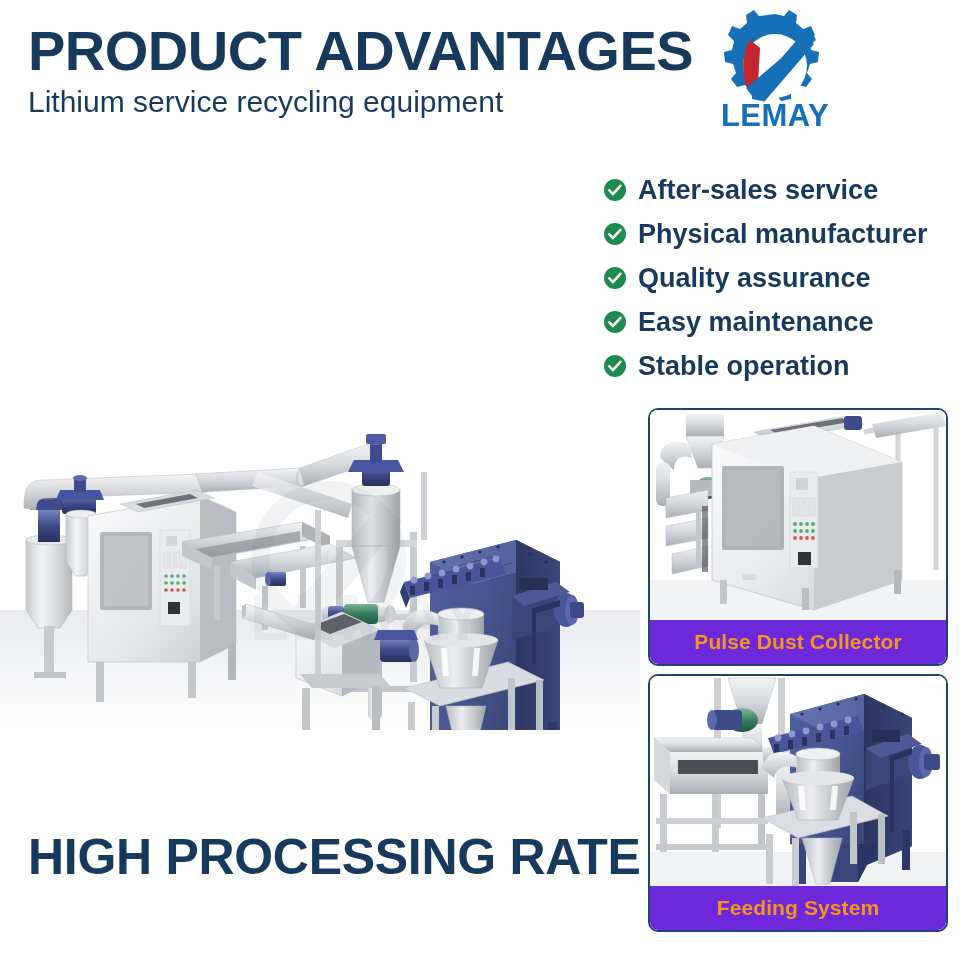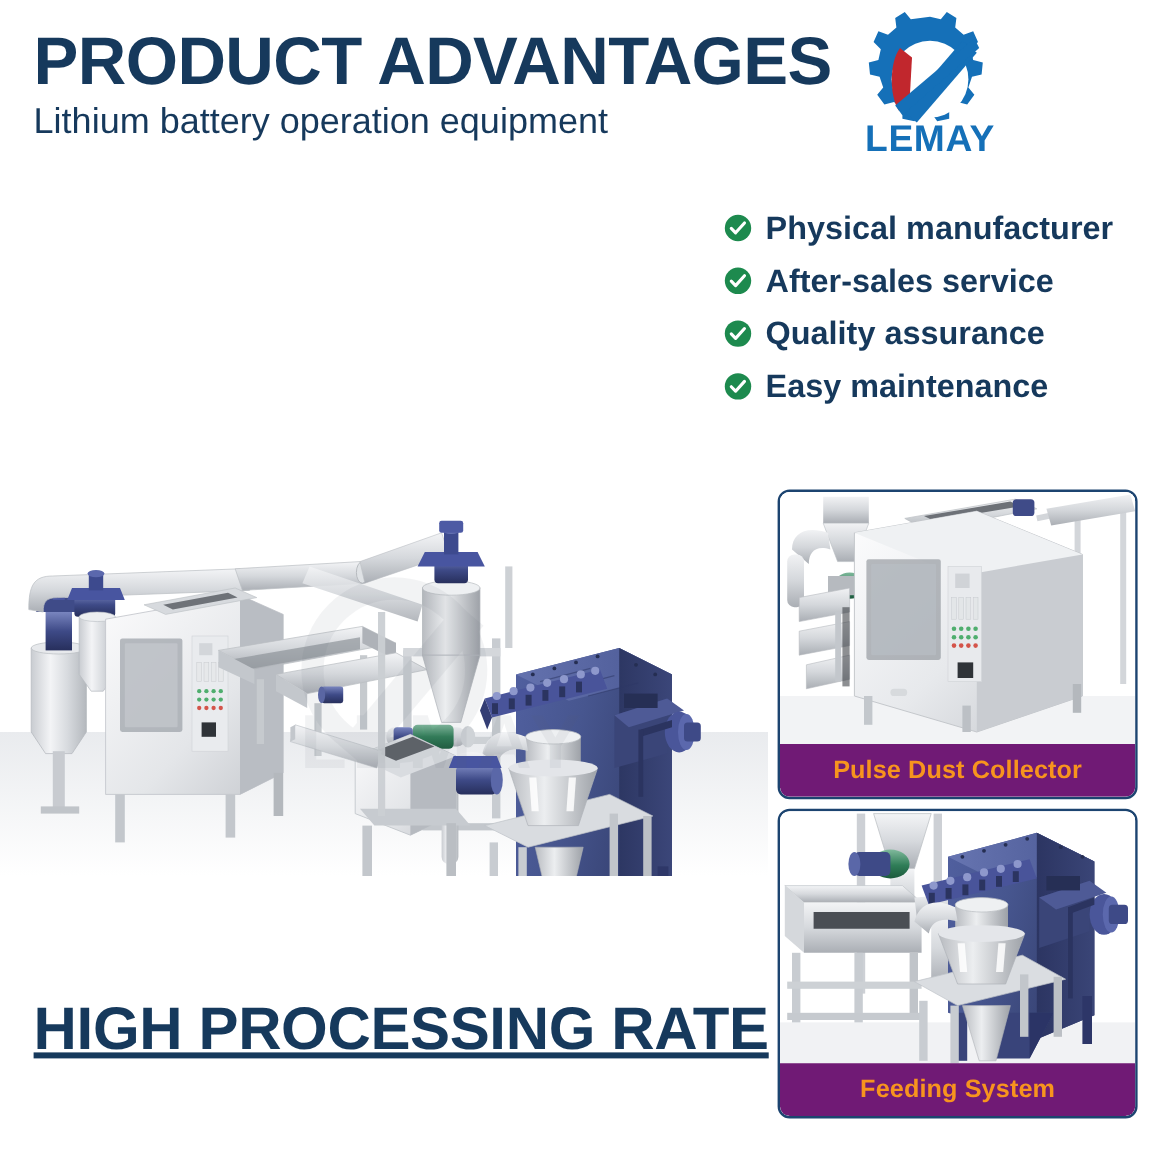--- a/index.html
+++ b/index.html
@@ -41,57 +41,57 @@
   }
 
   
   .hero { position:absolute; left:0px; top:210px; width:640px; height:520px; overflow:hidden; }
   .hero svg { display:block; width:640px; height:520px; }
 
   
   .bottom-title {
     position:absolute; left:28px; top:832px;
     font-size:50px; font-weight:bold; color:#16395c;
-    letter-spacing:-0.3px; white-space:nowrap; line-height:1;text-decoration:underline;
+    letter-spacing:-0.3px; white-space:nowrap; line-height:1;
   }
 
   
   .thumb-card {
     position:absolute; width:300px; height:258px;
     border:2px solid #1c4470; border-radius:10px;
     overflow:hidden; background:#fff;
   }
   #card-1 { left:648px; top:408px; }
   #card-2 { left:648px; top:674px; }
   .thumb-photo { position:absolute; left:0; top:0; width:296px; height:212px; overflow:hidden; background:#fff; }
   .thumb-photo svg { display:block; width:296px; height:212px; }
   .thumb-caption {
     position:absolute; left:0; bottom:0; width:296px; height:44px;
-    background:#701a75; color:#f7941e;
+    background:#6d28d9; color:#f7941e;
     font-size:21px; font-weight:bold;
     display:flex; align-items:center; justify-content:center;
     letter-spacing:0.1px;
     border-bottom-left-radius:8px; border-bottom-right-radius:8px;
   }
 
   
   .watermark {
     position:absolute; pointer-events:none; opacity:0.07;
   }
 </style>
 </head>
 <body>
 
 <div class="page">
 
   <div class="header">
 
     <div class="title-block">
       <div class="main-title">PRODUCT ADVANTAGES</div>
-      <div class="sub-title">Lithium battery operation equipment</div>
+      <div class="sub-title">Lithium service recycling equipment</div>
     </div>
 
     <div class="logo">
       <svg viewBox="0 0 118 124" xmlns="http://www.w3.org/2000/svg">
         <g>
 
           <path d="M59 6
                    l9 2 5 -6 8 5 -1 8 7 6 8 -3 4 9 -6 6 2 9 8 2 -1 10 -8 2 -3 9 5 6 -6 8 -8 -2 -7 6 0 8 -10 2 -5 -7 -9 0 -5 7 -10 -2 0 -8 -7 -6 -8 2 -6 -8 5 -6 -3 -9 -8 -2 -1 -10 8 -2 2 -9 -6 -6 4 -9 8 3 7 -6 -1 -8 8 -5 5 6z" fill="#1570b8"></path>
 
           <circle cx="59" cy="58" r="32" fill="#ffffff"></circle>
@@ -104,61 +104,70 @@
           <path d="M40 82 L88 28 L90 30 L42 84 Z" fill="#ffffff" opacity="0.0"></path>
         </g>
         <g>
           <text x="59" y="118" text-anchor="middle" font-family="Liberation Sans, sans-serif" font-size="31" font-weight="bold" fill="#1570b8" letter-spacing="0.5">LEMAY</text>
         </g>
       </svg>
     </div>
   </div>
 
   <div class="features">
+
+    <div class="feature-row">
+      <span class="check-icon">
+        <svg viewBox="0 0 24 24">
+            <circle cx="12" cy="12" r="11" fill="#1d8a4e"></circle>
+        <path d="M6.4 12.3 l3.6 3.7 7.4 -8.2" stroke="#ffffff" stroke-width="2.6" fill="none" stroke-linecap="round" stroke-linejoin="round"></path>
+          </svg>
+      </span>
+      <span class="feature-text">After-sales service</span>
+    </div>
 
     <div class="feature-row">
       <span class="check-icon">
         <svg viewBox="0 0 24 24">
             <circle cx="12" cy="12" r="11" fill="#1d8a4e"></circle>
         <path d="M6.4 12.3 l3.6 3.7 7.4 -8.2" stroke="#ffffff" stroke-width="2.6" fill="none" stroke-linecap="round" stroke-linejoin="round"></path>
           </svg>
       </span>
       <span class="feature-text">Physical manufacturer</span>
     </div>
 
     <div class="feature-row">
       <span class="check-icon">
         <svg viewBox="0 0 24 24">
             <circle cx="12" cy="12" r="11" fill="#1d8a4e"></circle>
         <path d="M6.4 12.3 l3.6 3.7 7.4 -8.2" stroke="#ffffff" stroke-width="2.6" fill="none" stroke-linecap="round" stroke-linejoin="round"></path>
           </svg>
       </span>
-      <span class="feature-text">After-sales service</span>
-    </div>
-
-    <div class="feature-row">
-      <span class="check-icon">
-        <svg viewBox="0 0 24 24">
-            <circle cx="12" cy="12" r="11" fill="#1d8a4e"></circle>
-        <path d="M6.4 12.3 l3.6 3.7 7.4 -8.2" stroke="#ffffff" stroke-width="2.6" fill="none" stroke-linecap="round" stroke-linejoin="round"></path>
-          </svg>
-      </span>
       <span class="feature-text">Quality assurance</span>
     </div>
 
     <div class="feature-row">
       <span class="check-icon">
         <svg viewBox="0 0 24 24">
             <circle cx="12" cy="12" r="11" fill="#1d8a4e"></circle>
         <path d="M6.4 12.3 l3.6 3.7 7.4 -8.2" stroke="#ffffff" stroke-width="2.6" fill="none" stroke-linecap="round" stroke-linejoin="round"></path>
           </svg>
       </span>
       <span class="feature-text">Easy maintenance</span>
     </div>
 
+    <div class="feature-row">
+      <span class="check-icon">
+        <svg viewBox="0 0 24 24">
+            <circle cx="12" cy="12" r="11" fill="#1d8a4e"></circle>
+        <path d="M6.4 12.3 l3.6 3.7 7.4 -8.2" stroke="#ffffff" stroke-width="2.6" fill="none" stroke-linecap="round" stroke-linejoin="round"></path>
+          </svg>
+      </span>
+      <span class="feature-text">Stable operation</span>
+    </div>
   </div>
 
   <div class="hero">
     <svg viewBox="0 0 640 520" xmlns="http://www.w3.org/2000/svg">
       <defs>
         <linearGradient id="steelV" x1="0" y1="0" x2="1" y2="0">
           <stop offset="0%" stop-color="#c9ccd1"></stop>
           <stop offset="35%" stop-color="#f3f4f6"></stop>
           <stop offset="65%" stop-color="#d8dbdf"></stop>
           <stop offset="100%" stop-color="#b4b8bd"></stop>

